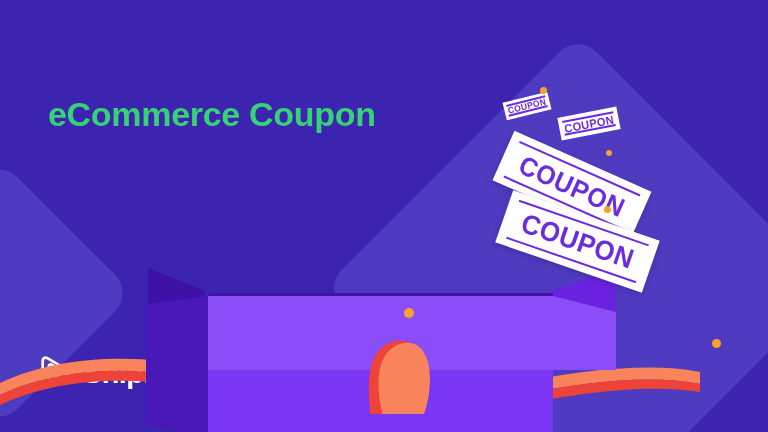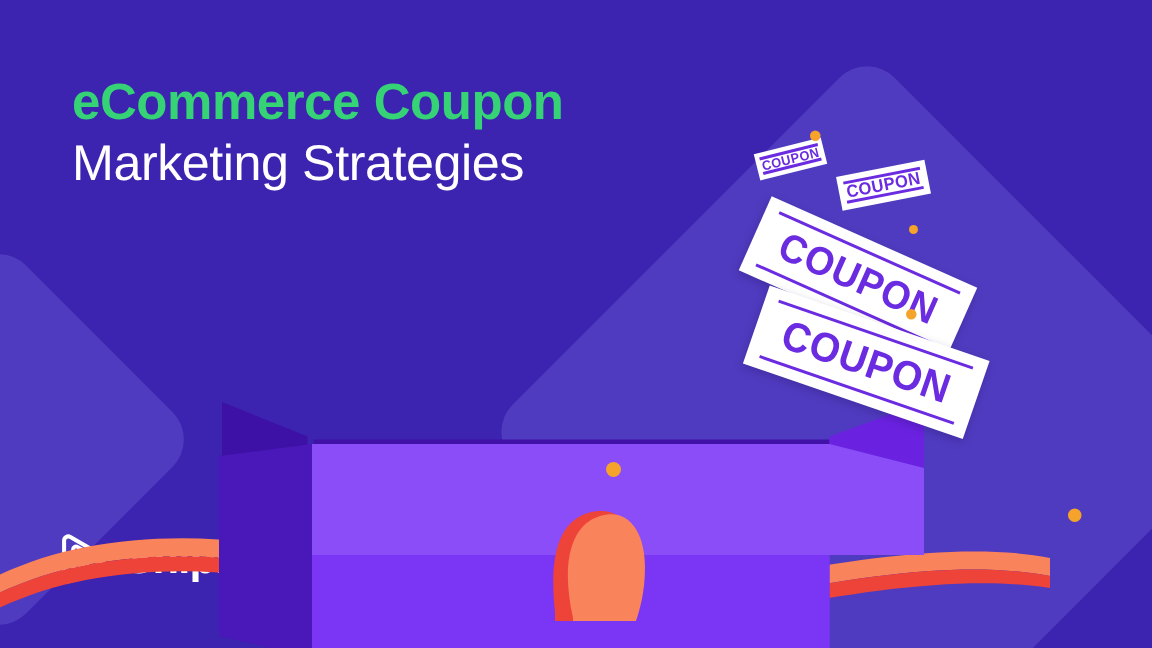--- a/index.html
+++ b/index.html
@@ -53,20 +53,21 @@
     left: 48px;
     top: 48px;
     width: 430px;
   }
   .headline-line {
     display: block;
     font-size: 33.5px;
     line-height: 41px;
     letter-spacing: -0.3px;
     white-space: nowrap;
+    margin-top: 46px;
   }
   .headline-line.accent {
     color: #35D375;
     font-weight: 700;
     font-size: 34px;
   }
   .headline-line.plain {
     color: #FFFFFF;
     font-weight: 400;
   }
@@ -177,21 +178,20 @@
 <body>
 
 <div id="banner">
 
   <div class="bg-base"></div>
   <div class="diamond diamond-right"></div>
   <div class="diamond diamond-left"></div>
 
   <div class="headline">
     <span class="headline-line accent">eCommerce Coupon</span>
-    <span class="headline-line plain">Marketing Strategies</span>
   </div>
 
   <div class="logo">
     <span class="logo-mark-wrap">
       <svg class="logo-mark" viewBox="0 0 48 48" xmlns="http://www.w3.org/2000/svg">
 
         <path d="M8.5 8.2 C8.5 5.4 11.4 3.7 13.8 5.0 L40.0 20.3 C42.4 21.7 42.4 25.2 40.0 26.6 L13.8 41.9 C11.4 43.2 8.5 41.5 8.5 38.7 Z" fill="none" stroke="#FFFFFF" stroke-width="3.4" stroke-linejoin="round"></path>
 
         <path d="M16.0 15.6 C16.0 13.6 18.1 12.4 19.8 13.4 L32.1 20.6 C33.8 21.6 33.8 24.0 32.1 25.0 L19.8 32.2 C18.1 33.2 16.0 32.0 16.0 30.0 Z" fill="none" stroke="#FFFFFF" stroke-width="3.2" stroke-linejoin="round"></path>
 

